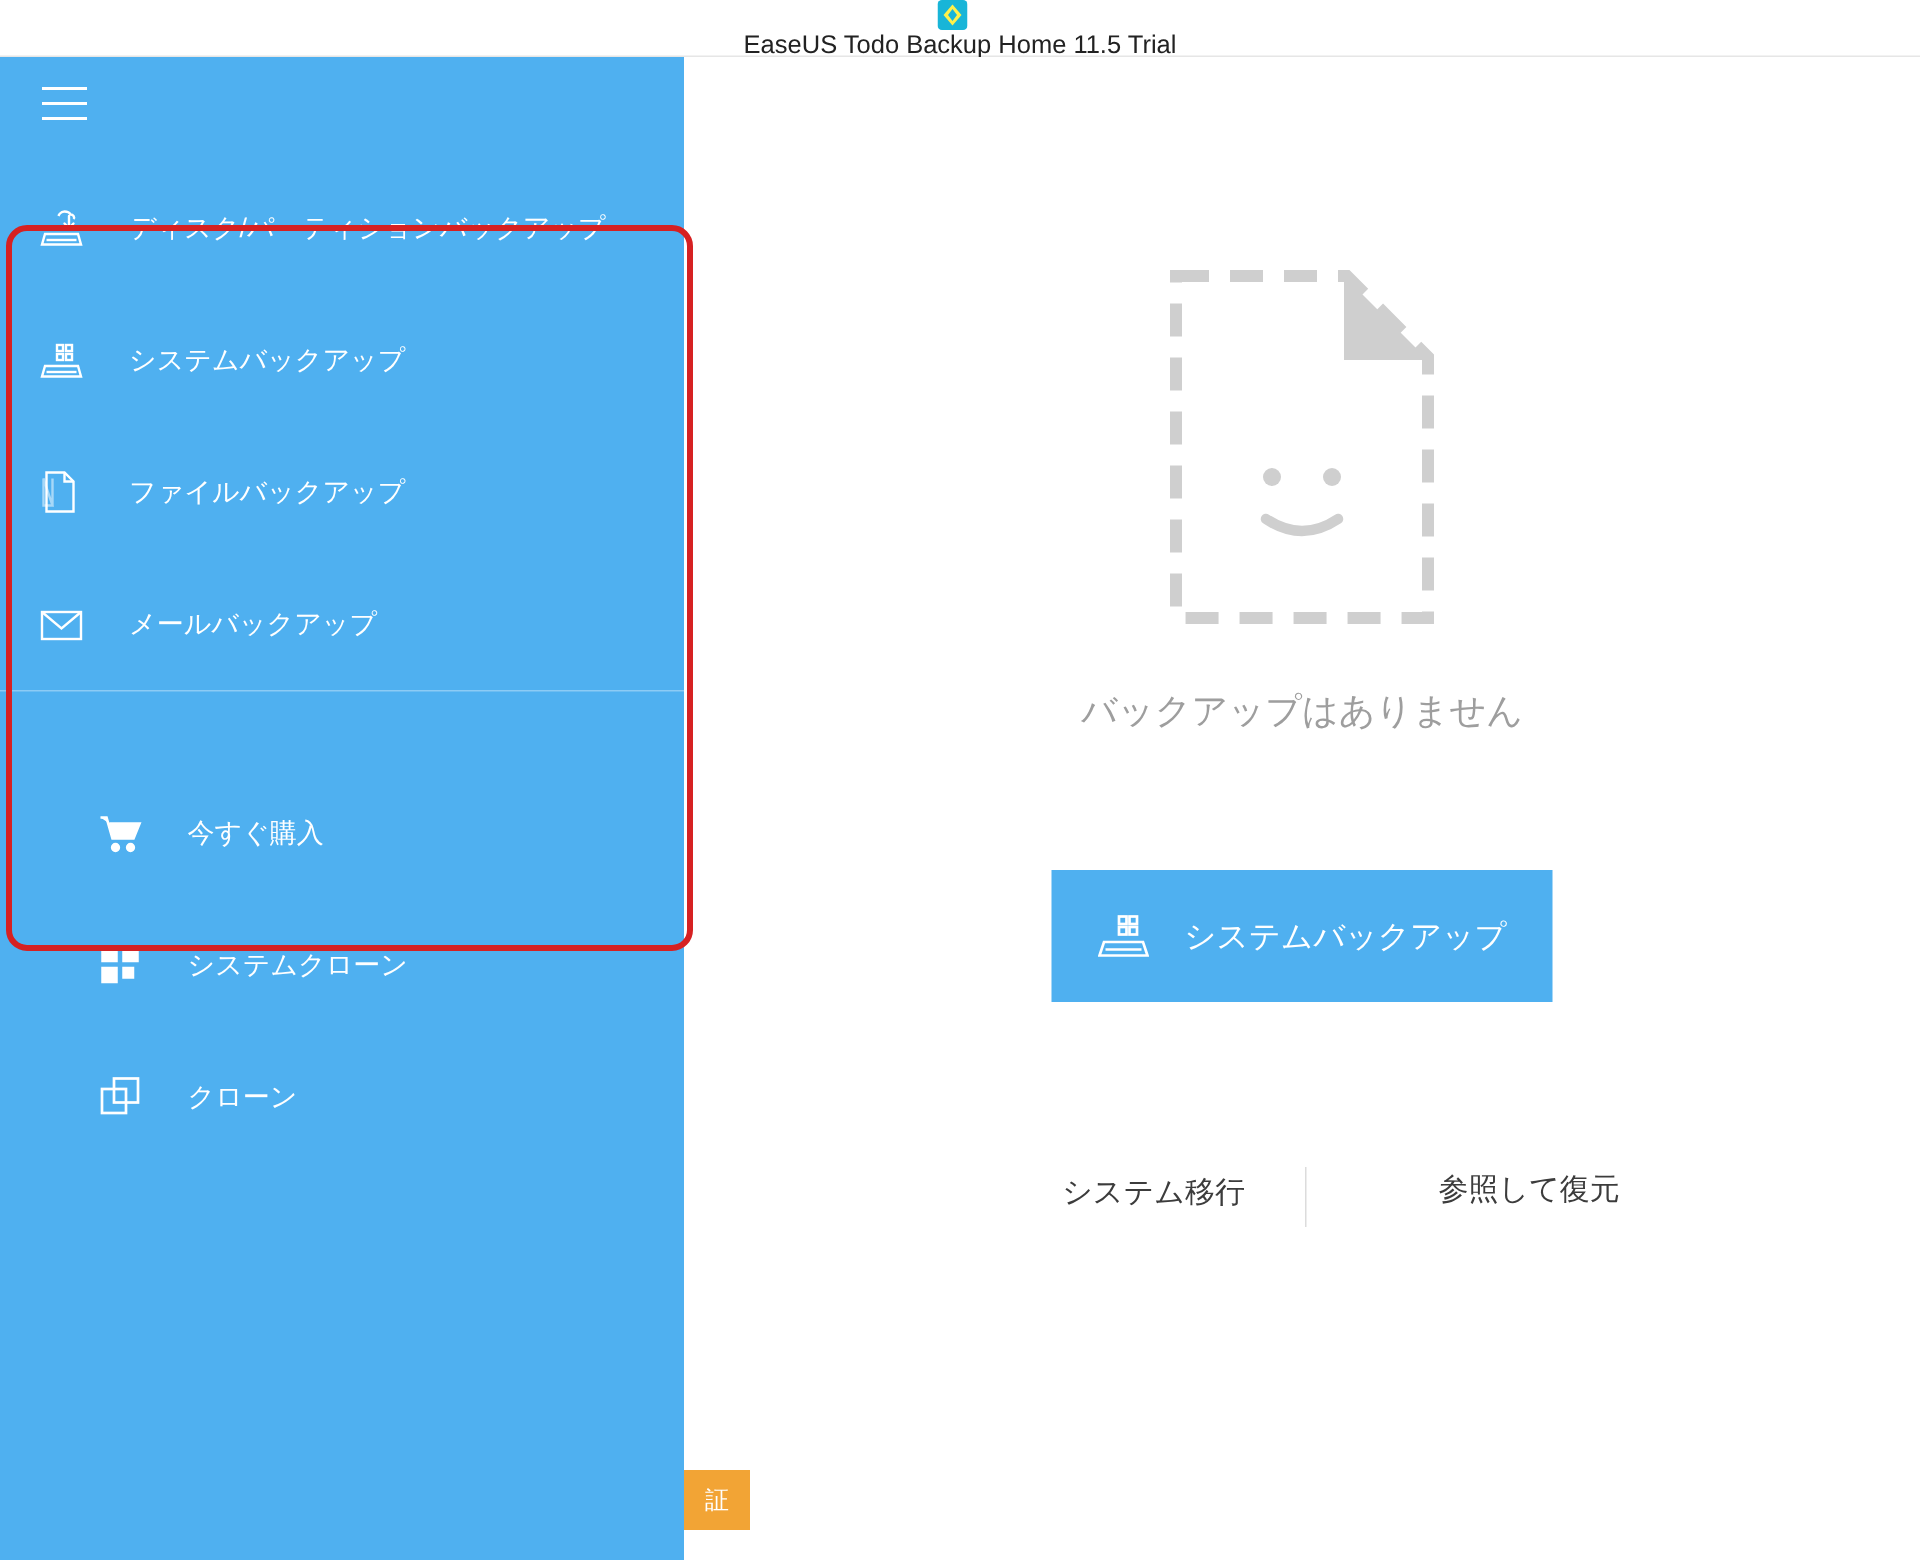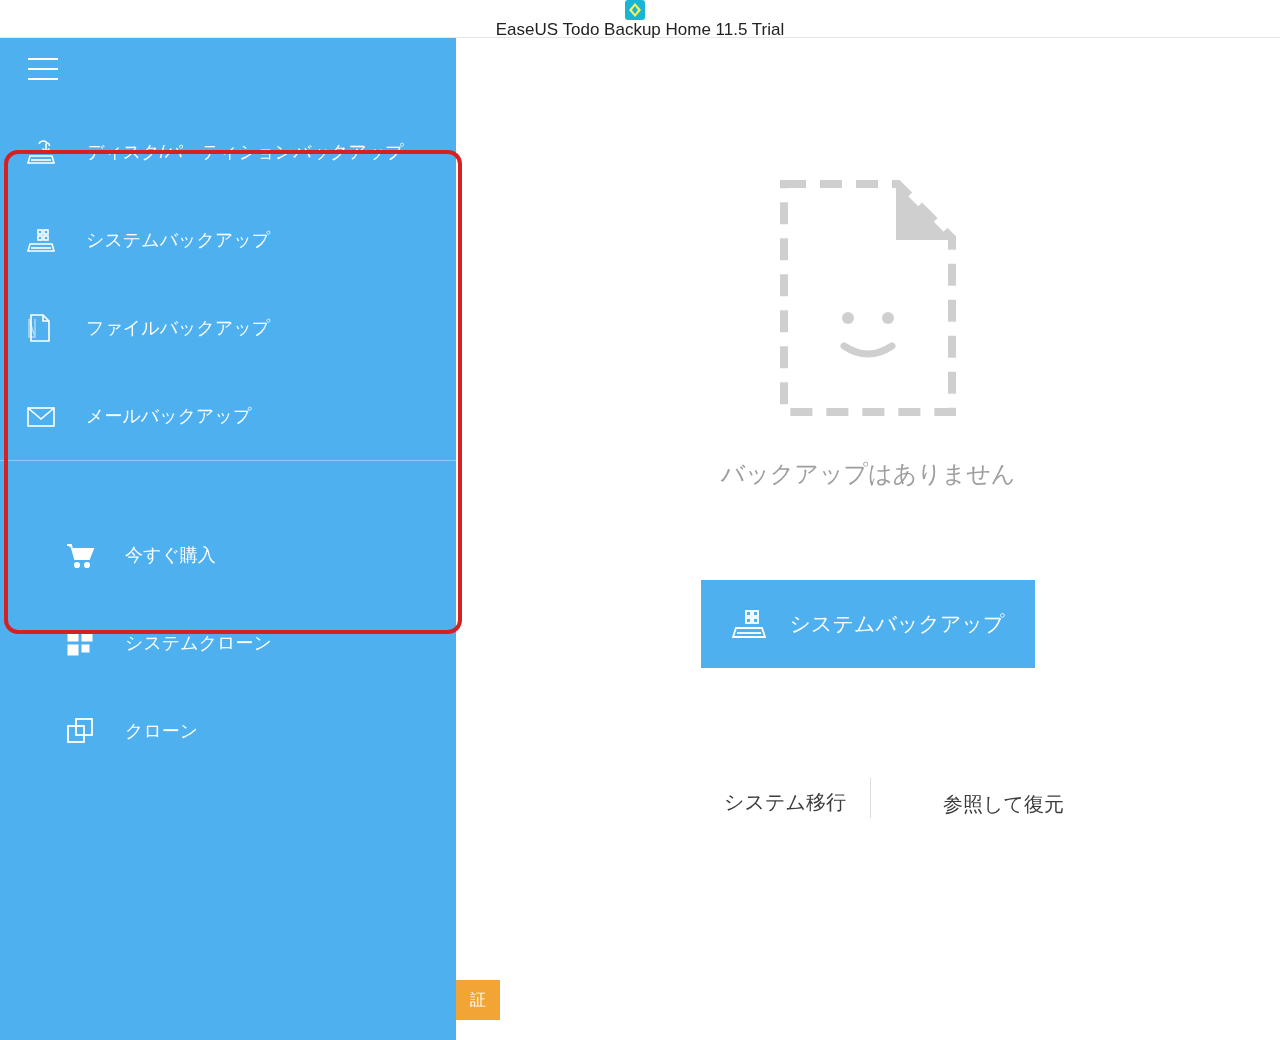--- a/index.html
+++ b/index.html
@@ -123,22 +123,22 @@
     display: flex;
     align-items: center;
     justify-content: center;
     font-size: 21px;
     cursor: pointer;
     gap: 24px;
   }
   .bottom-actions {
     margin-top: 110px;
     display: flex;
-    align-items: flex-end;
-    gap: 24px;
+    align-items: flex-start;
+    gap: 40px;
   }
   .action-link {
     display: flex;
     align-items: center;
     font-size: 20px;
     color: #3c3c3c;
     cursor: pointer;
     gap: 14px;
   }
   .vsep {

